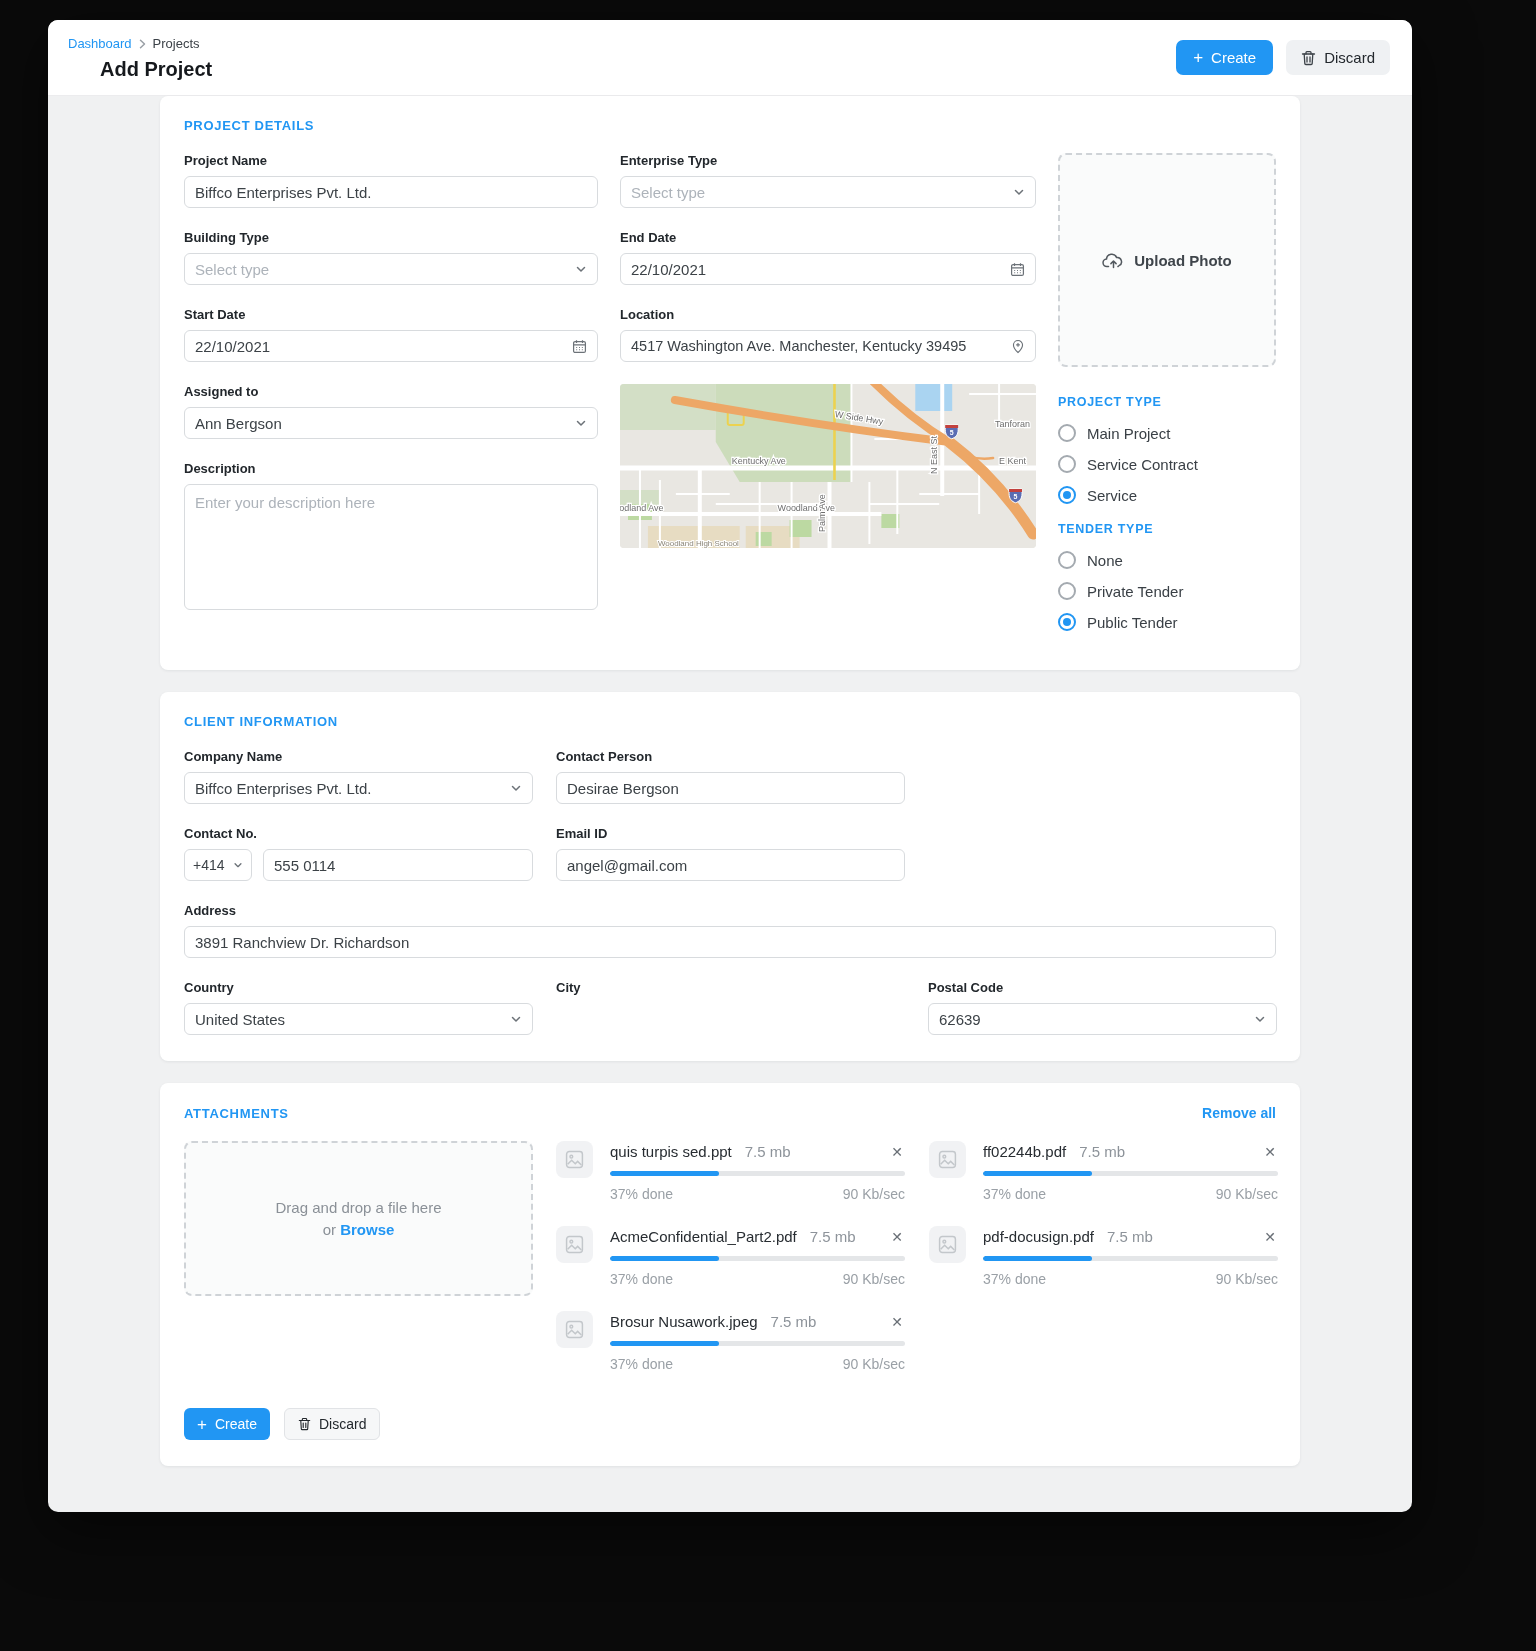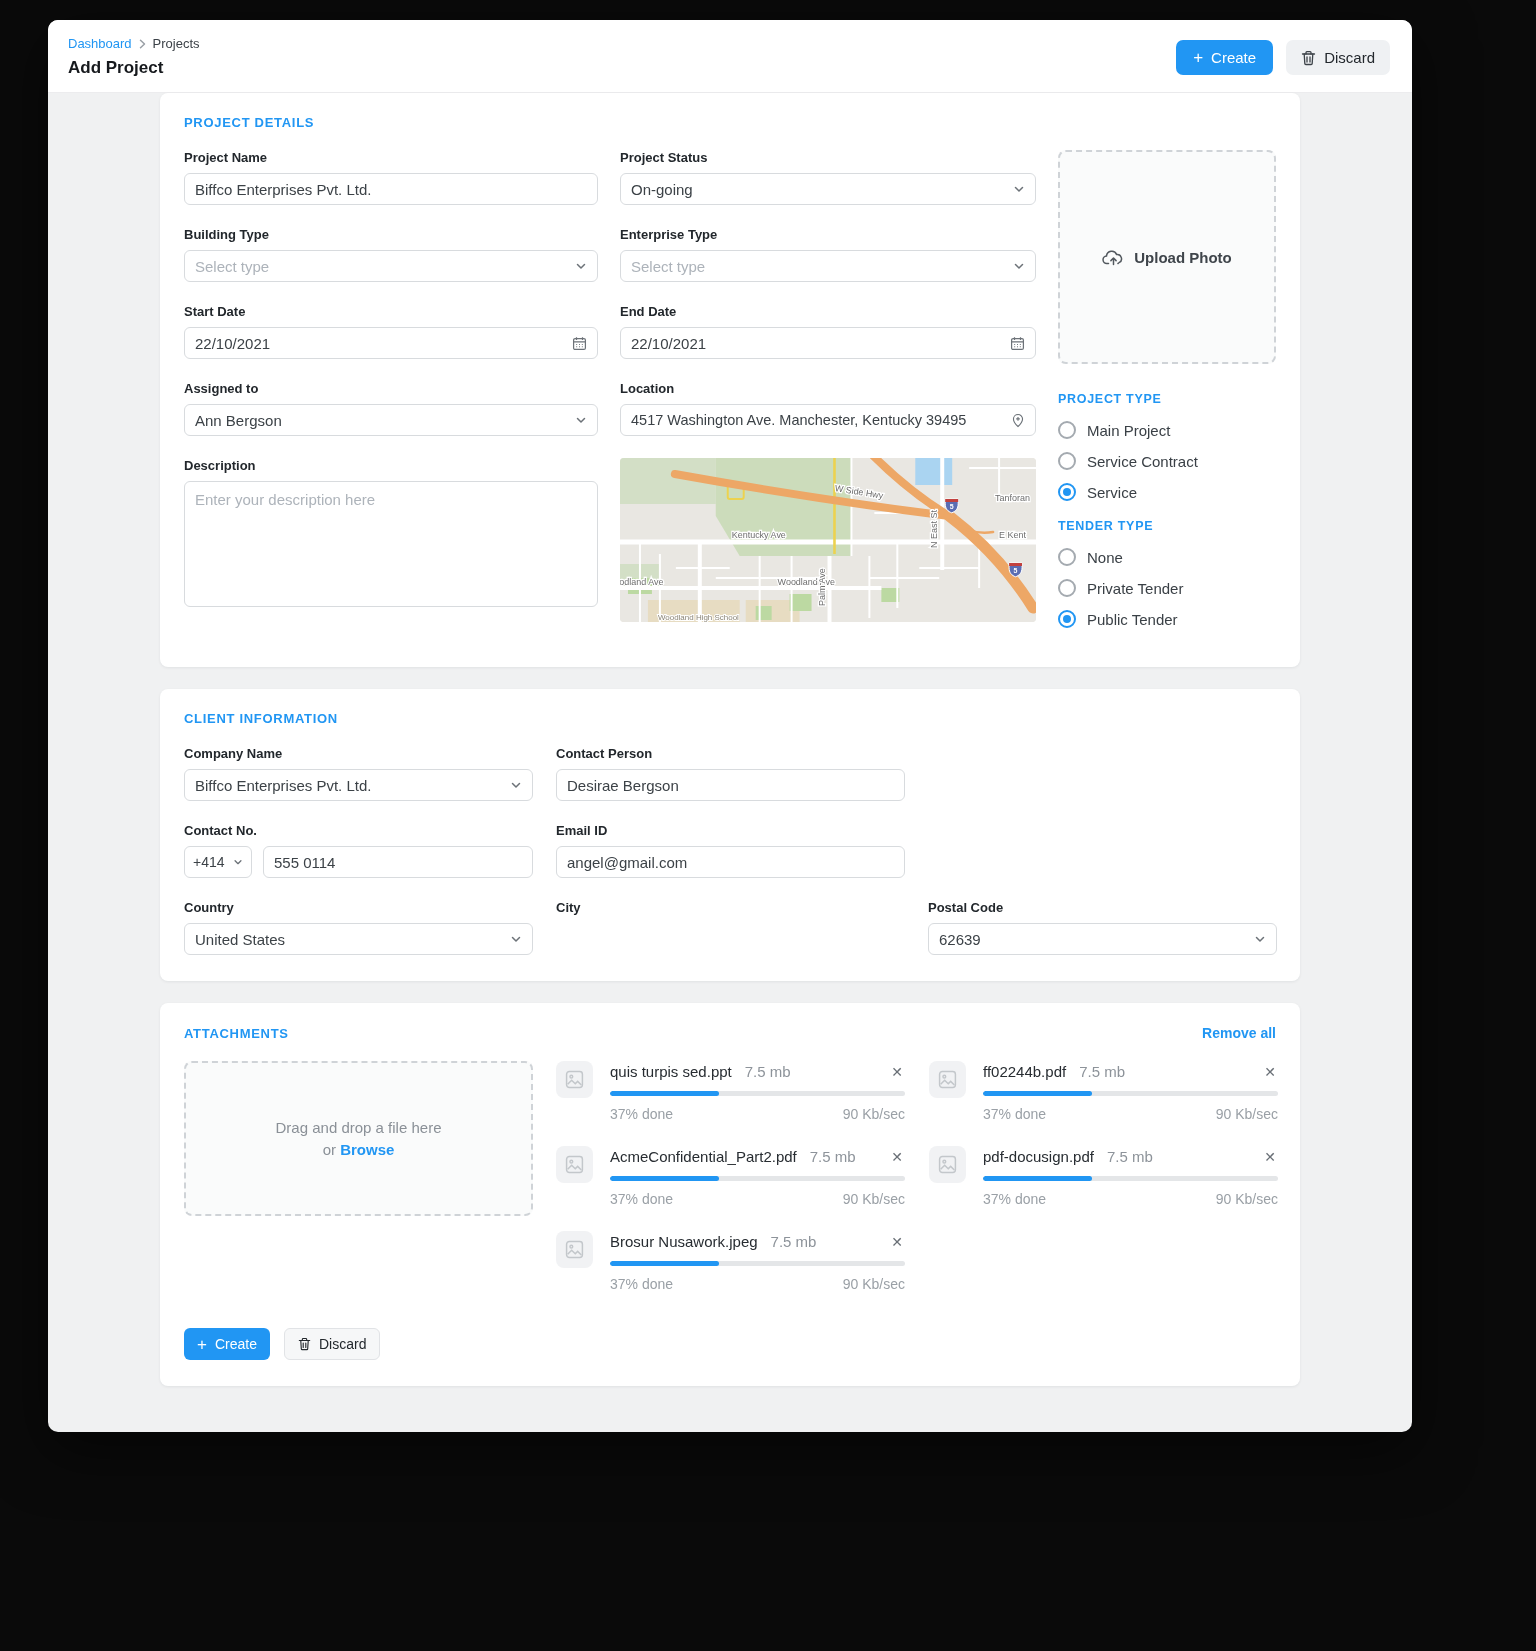--- a/index.html
+++ b/index.html
@@ -17,21 +17,21 @@
   
   .app-header {
     background:#fff; padding:16px 22px 14px 20px;
     display:flex; justify-content:space-between; align-items:flex-start;
     border-bottom:1px solid #ececee;
   }
   .crumbs { font-size:13px; display:flex; align-items:center; gap:7px; }
   .crumb-link { color:#2196F3; cursor:pointer; }
   .crumb-sep { color:#9aa0a6; display:flex; align-items:center; }
   .crumb-current { color:#3c4248; }
-  .page-title { font-size:17px; font-weight:bold; color:#16191d; margin-top:7px; }
+  .page-title { font-size:20px; font-weight:bold; color:#16191d; margin-top:7px;margin-left:32px; }
   .header-actions { display:flex; gap:13px; margin-top:4px; }
   .btn { display:inline-flex; align-items:center; gap:8px; border-radius:7px;
     font-size:15px; cursor:pointer; border:none; font-family:inherit; }
   .btn-primary { background:#2196F3; color:#fff; padding:9px 17px; }
   .btn-primary .plus { font-size:17px; line-height:1; }
   .btn-muted { background:#eff1f3; color:#23282d; padding:9px 15px; }
   .btn-muted svg { color:#3c4248; }
   
   .card {
     width:1140px; margin:0 auto; background:#fff; border-radius:8px;
@@ -187,31 +187,20 @@
           </div>
         </div>
         <div class="fg" style="margin-bottom:0;">
           <label>Description</label>
           <textarea class="control" readonly="" placeholder="Enter your description here" style=""></textarea>
         </div>
       </div>
 
       <div>
         <div class="fg">
-          <label>Project Status</label>
-          <div class="control">
-            <span class="grow">On-going</span>
-            <span class="tail-icon">
-              <svg width="12" height="12" viewBox="0 0 12 12">
-                  <path d="M2.5 4.5 L6 8 L9.5 4.5" stroke="currentColor" stroke-width="1.5" fill="none" stroke-linecap="round" stroke-linejoin="round"></path>
-                </svg>
-            </span>
-          </div>
-        </div>
-        <div class="fg">
           <label>Enterprise Type</label>
           <div class="control">
             <span class="grow dim">Select type</span>
             <span class="tail-icon">
               <svg width="12" height="12" viewBox="0 0 12 12">
                   <path d="M2.5 4.5 L6 8 L9.5 4.5" stroke="currentColor" stroke-width="1.5" fill="none" stroke-linecap="round" stroke-linejoin="round"></path>
                 </svg>
             </span>
           </div>
         </div>
@@ -382,20 +371,24 @@
           </div>
           <input class="control phone-input" readonly="" value="555 0114" style="">
         </div>
       </div>
       <div class="fg">
         <label>Email ID</label>
         <input class="control" readonly="" value="angel@gmail.com" style="">
       </div>
     </div>
 
+    <div class="fg">
+      <label>Address</label>
+      <input class="control" readonly="" value="3891 Ranchview Dr. Richardson" style="">
+    </div>
 
     <div class="three-col">
       <div class="fg last">
         <label>Country</label>
         <div class="control">
           <span class="grow">United States</span>
           <span class="tail-icon">
             <svg width="12" height="12" viewBox="0 0 12 12">
                 <path d="M2.5 4.5 L6 8 L9.5 4.5" stroke="currentColor" stroke-width="1.5" fill="none" stroke-linecap="round" stroke-linejoin="round"></path>
               </svg>

